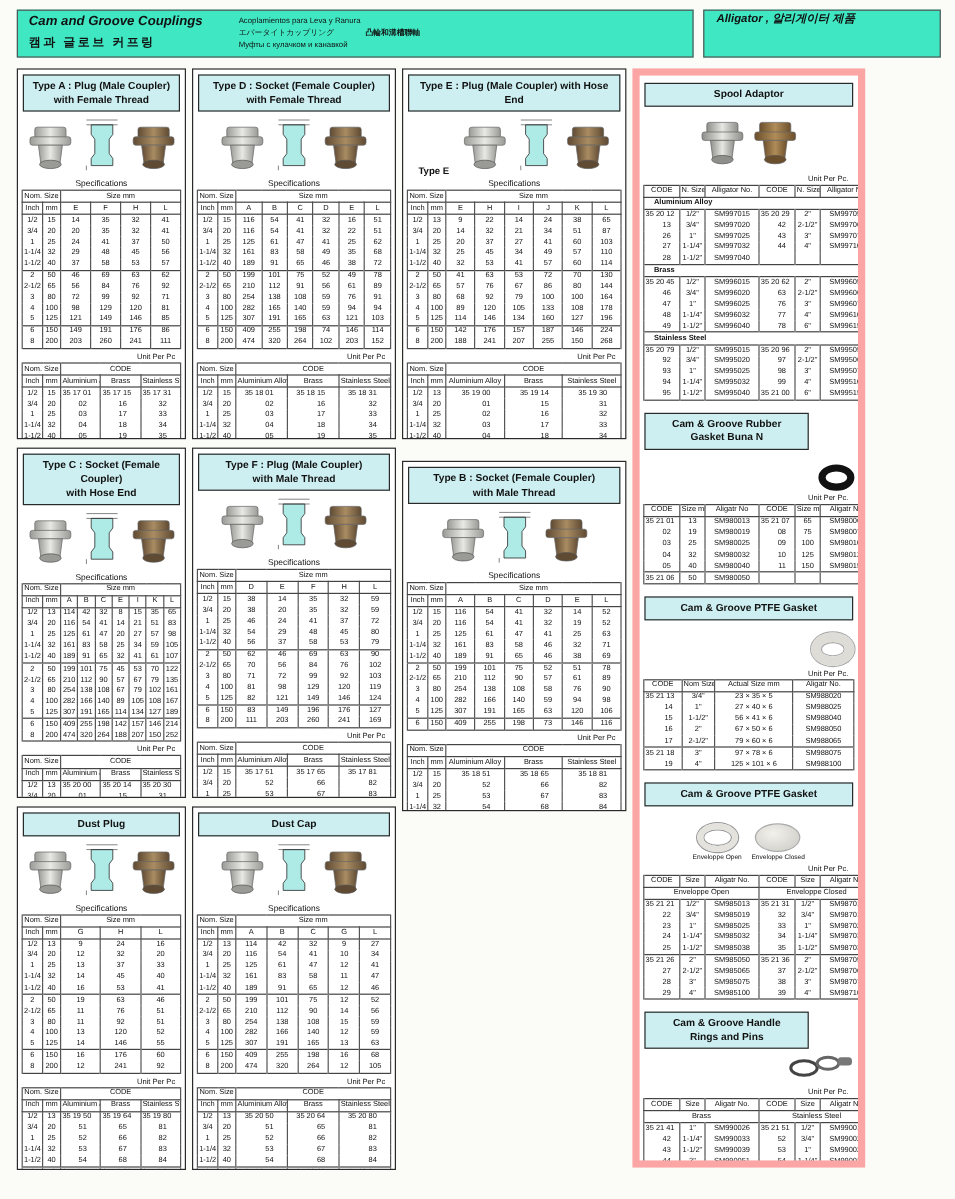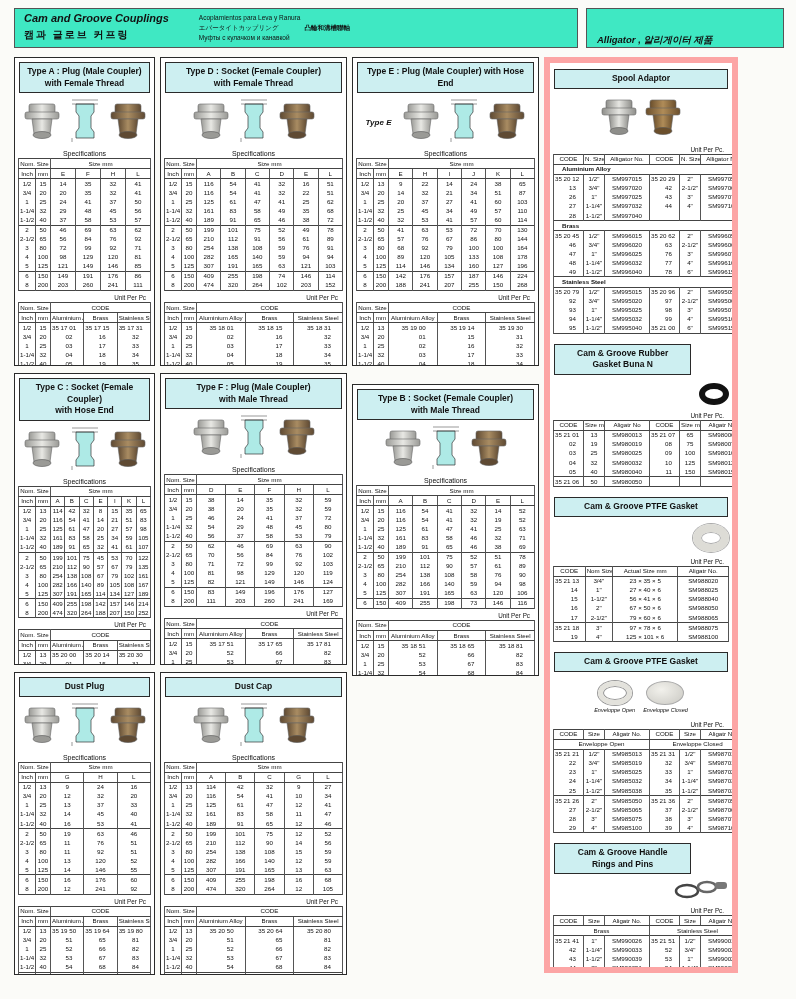--- a/index.html
+++ b/index.html
@@ -10,31 +10,31 @@
     overflow:hidden;
   }
   .page { padding:8px 12px 0 14px; }
   
   .header-row { display:flex; gap:8px; margin-bottom:9px; }
   .header-main { flex:1; background:#3fe8c3; border:1px solid #555; padding:3px 9px 4px; display:flex; gap:30px; }
   .header-left .t1 { font-weight:bold; font-style:italic; font-size:11px; }
   .header-left .t2 { font-weight:bold; font-size:10px; margin-top:4px; letter-spacing:2px; }
   .header-langs { font-size:6.5px; line-height:1.55; padding-top:1px; }
   .header-langs .zh { margin-left:26px; font-weight:bold; }
-  .header-brand { width:198px; background:#3fe8c3; border:1px solid #555; display:flex; align-items:flex-end; padding:0 10px; font-weight:bold; font-style:italic; font-size:9.5px; }
+  .header-brand { width:198px; background:#3fe8c3; border:1px solid #555; display:flex; align-items:flex-start; padding:0 10px; font-weight:bold; font-style:italic; font-size:9.5px; }
   
   .columns { display:flex; gap:5px; align-items:flex-start; }
   .col { display:flex; flex-direction:column; gap:7px; }
-  .col1 { width:141px; } .col2 { width:187px; } .col3 { width:187px;gap:18px; } .col4 { width:194px; }
+  .col1 { width:141px; } .col2 { width:170px; } .col3 { width:187px;gap:18px; } .col4 { width:194px; }
   .panel { border:1px solid #2a2a2a; background:#fff; padding:3px 3px 2px; overflow:hidden; }
   .h-top { height:309px; } .h-mid { height:292px; } .h-bot { height:303px; }
   .col4wrap { border:6px solid #fca5a5; background:#fff; padding:5px 3px; height:916px; display:flex; flex-direction:column; gap:9px; overflow:hidden; }
   .title-box { border:1px solid #2a2a2a; background:#cdeff1; text-align:center; font-weight:bold; font-size:8.5px; line-height:1.35; padding:3px 2px; margin:1px 1px 4px; }
   .title-box.narrow { width:78%; }
-  .images-row { display:flex; justify-content:center; align-items:center; gap:8px; height:50px; margin:2px 0;font-style:italic; }
+  .images-row { display:flex; justify-content:center; align-items:flex-end; gap:8px; height:50px; margin:2px 0; }
   .img-label { font-size:8px; font-weight:bold; margin-right:4px; }
   .spec-label { text-align:center; font-size:7px; margin:3px 0 1px; }
   .unit-label { text-align:right; font-size:6.3px; margin:3px 5px 1px; }
   
   table { border-collapse:collapse; width:100%; font-size:6.2px; table-layout:fixed; }
   table.tbl { border:1px solid #444; }
   th, td { border-left:1px solid #555; border-right:1px solid #555; padding:0.5px 1px; text-align:center; line-height:1.3; font-weight:normal; overflow:hidden; white-space:nowrap; }
   thead th { border-bottom:1px solid #444; }
   tbody { border-top:1px solid #444; }
   td.code { text-align:right; padding-right:11px; }

